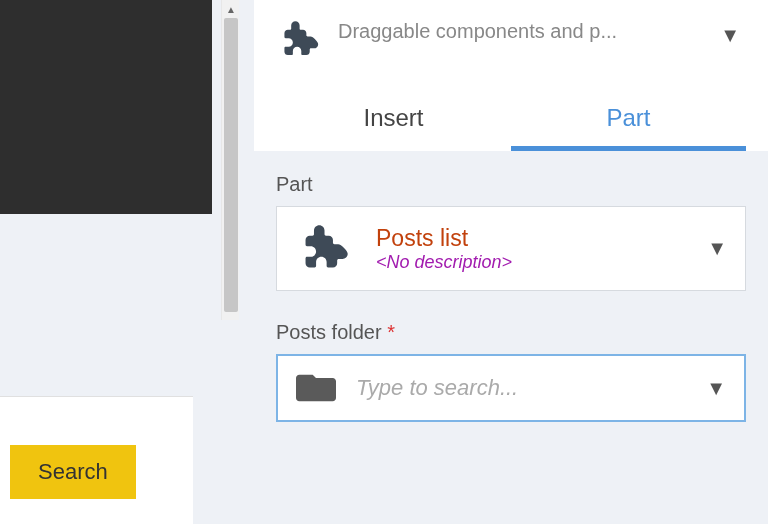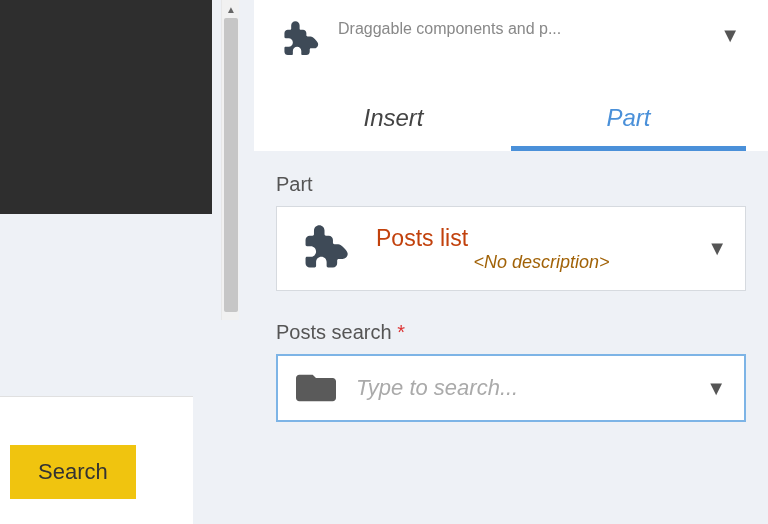--- a/index.html
+++ b/index.html
@@ -78,35 +78,34 @@
     background: #fff;
     padding: 18px 22px 0 22px;
   }
   .header-row {
     display: flex;
     align-items: flex-start;
   }
   .puzzle-big svg { width: 44px; height: 44px; display:block; }
   .header-text { margin-left: 18px; flex: 1; }
   .header-title { font-size: 26px; color: #333; font-weight: 400; }
-  .header-sub { font-size: 16px; color: #888; margin-top: 2px; }
+  .header-sub { font-size: 20px; color: #888; margin-top: 2px; }
   .header-caret { color:#555; font-size: 20px; margin-top:6px; margin-right:6px; }
   .tabs {
     display: flex;
     margin-top: 28px;
   }
   .tab {
     flex: 1;
     text-align: center;
     font-size: 24px;
     padding: 14px 0 14px 0;
     color: #444;
     cursor: pointer;
     border-bottom: 5px solid transparent;
-    font-style: italic;
   }
   .tab.active {
     color: #4a90d9;
     border-bottom: 5px solid #4a90d9;
   }
   .panel-body {
     padding: 22px 22px 0 22px;
   }
   .field-label {
     font-size: 20px;
@@ -118,21 +117,21 @@
     background: #fff;
     border: 1px solid #d6dadf;
     display: flex;
     align-items: center;
     padding: 14px 18px;
     margin-bottom: 30px;
   }
   .puzzle-small svg { width: 55px; height: 55px; display:block; }
   .part-text { margin-left: 26px; flex:1; }
   .part-title { font-size: 23px; color: #c2410c; }
-  .part-sub { font-size: 18px; color: #a16207; font-style: italic; text-align: center; }
+  .part-sub { font-size: 18px; color: #a21caf; font-style: italic; }
   .folder-box {
     background: #fff;
     border: 2px solid #7db4e6;
     display: flex;
     align-items: center;
     padding: 15px 18px;
   }
   .folder-icon svg { width: 40px; height: 34px; display:block; }
   .folder-input {
     flex: 1;
@@ -189,21 +188,21 @@
           </svg>
       </span>
       <div class="part-text">
         <div class="part-title">Posts list</div>
         <div class="part-sub">&lt;No description&gt;</div>
       </div>
       <div class="caret-down">▼</div>
     </div>
 
     <div class="field-label">
-      <span>Posts search</span>
+      <span>Posts folder</span>
       <span class="req">*</span>
     </div>
     <div class="folder-box">
       <span class="folder-icon">
         <svg viewBox="0 0 24 20" fill="#5a5a5a">
             <path d="M10 2H2C.9 2 0 2.9 0 4v12c0 1.1.9 2 2 2h20c1.1 0 2-.9 2-2V6c0-1.1-.9-2-2-2H12l-2-2z"></path>
           </svg>
       </span>
       <input class="folder-input" type="text" placeholder="Type to search..." style="">
       <div class="caret-down">▼</div>

